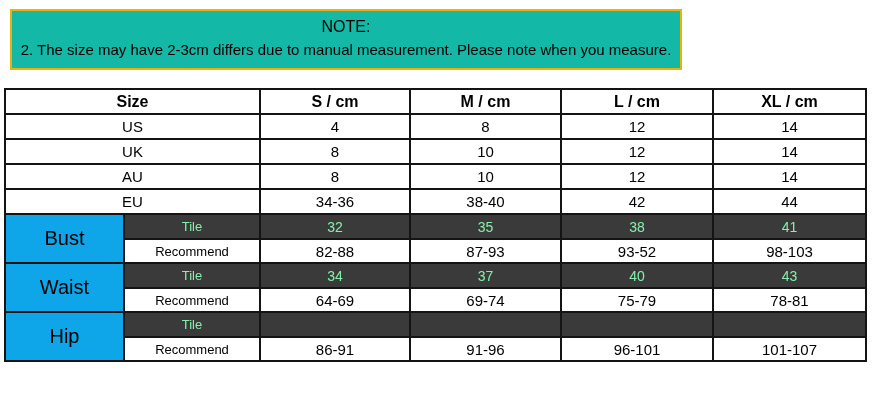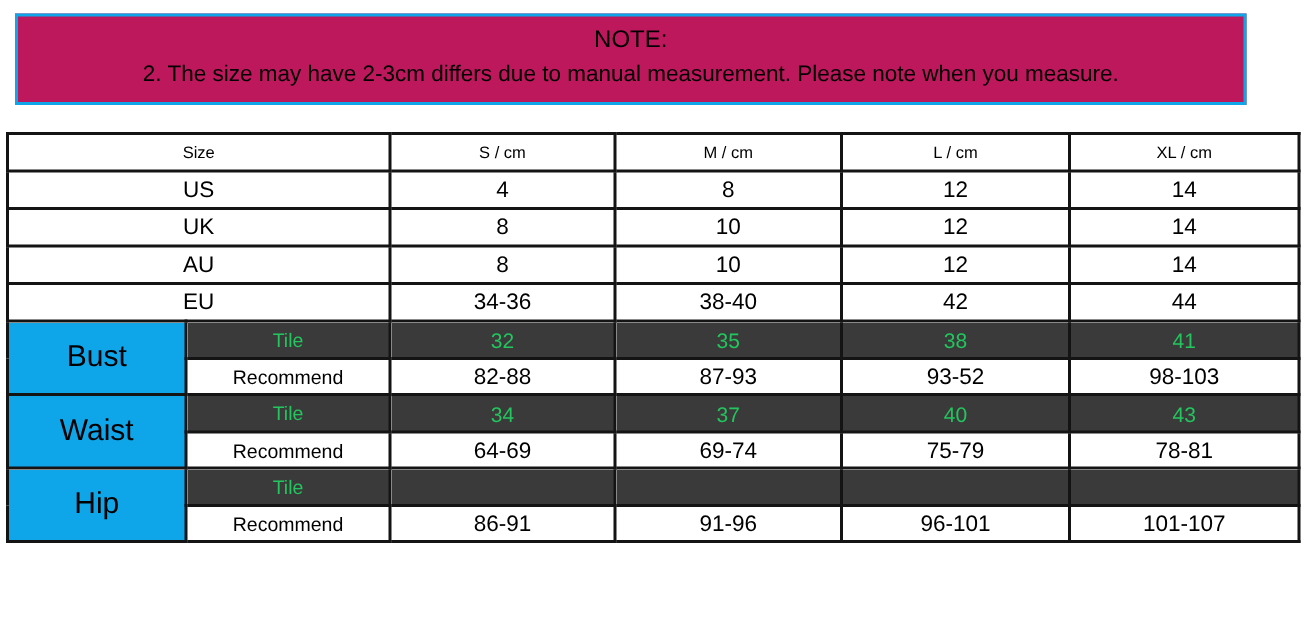--- a/index.html
+++ b/index.html
@@ -9,26 +9,26 @@
     font-family: "Liberation Sans", sans-serif;
     color: #000;
     position: relative;
     overflow: hidden;
   }
 
   
   .note-box {
     position: absolute;
     left: 10px; top: 9px;
-    width: 821px;
-    border: 2px solid #0ea5e9;
+    width: 672px;
+    border: 2px solid #eab308;
     text-align: center;
     padding: 5px 0 7px 0;
     box-sizing: border-box;
-    background: #be185d;
+    background: #14b8a6;
   }
   .note-title { font-size: 16px; line-height: 22px; }
   .note-line  { font-size: 15px; line-height: 23px; }
 
   
   .size-table {
     position: absolute;
     left: 4px; top: 88px;
     border-collapse: collapse;
     table-layout: fixed;
@@ -37,28 +37,28 @@
   .size-table th, .size-table td {
     border: 2px solid #141414;
     text-align: center;
     vertical-align: middle;
     padding: 0;
     overflow: hidden;
   }
   tr.r25 { height: 25px; }
   tr.r41 { height: 24px; }
 
-  .header-row th { font-weight: normal; font-size: 11px; }
+  .header-row th { font-weight: bold; font-size: 16px; }
   .size-row  td  { font-weight: normal; font-size: 15px; }
 
   .measure-label { font-size: 20px; font-weight: 400; background: #0ea5e9; }
 
   .dark {
     background: #3A3A3A;
-    color: #22c55e;
+    color: #86efac;
     font-weight: 400;
   }
   .sub-label      { font-size: 13px; font-weight: 400; }
   .tile-value     { font-size: 14px; }
   .rec-value      { font-size: 15px; font-weight: 400; }
 </style>
 </head>
 <body>
 
 <div class="note-box">

